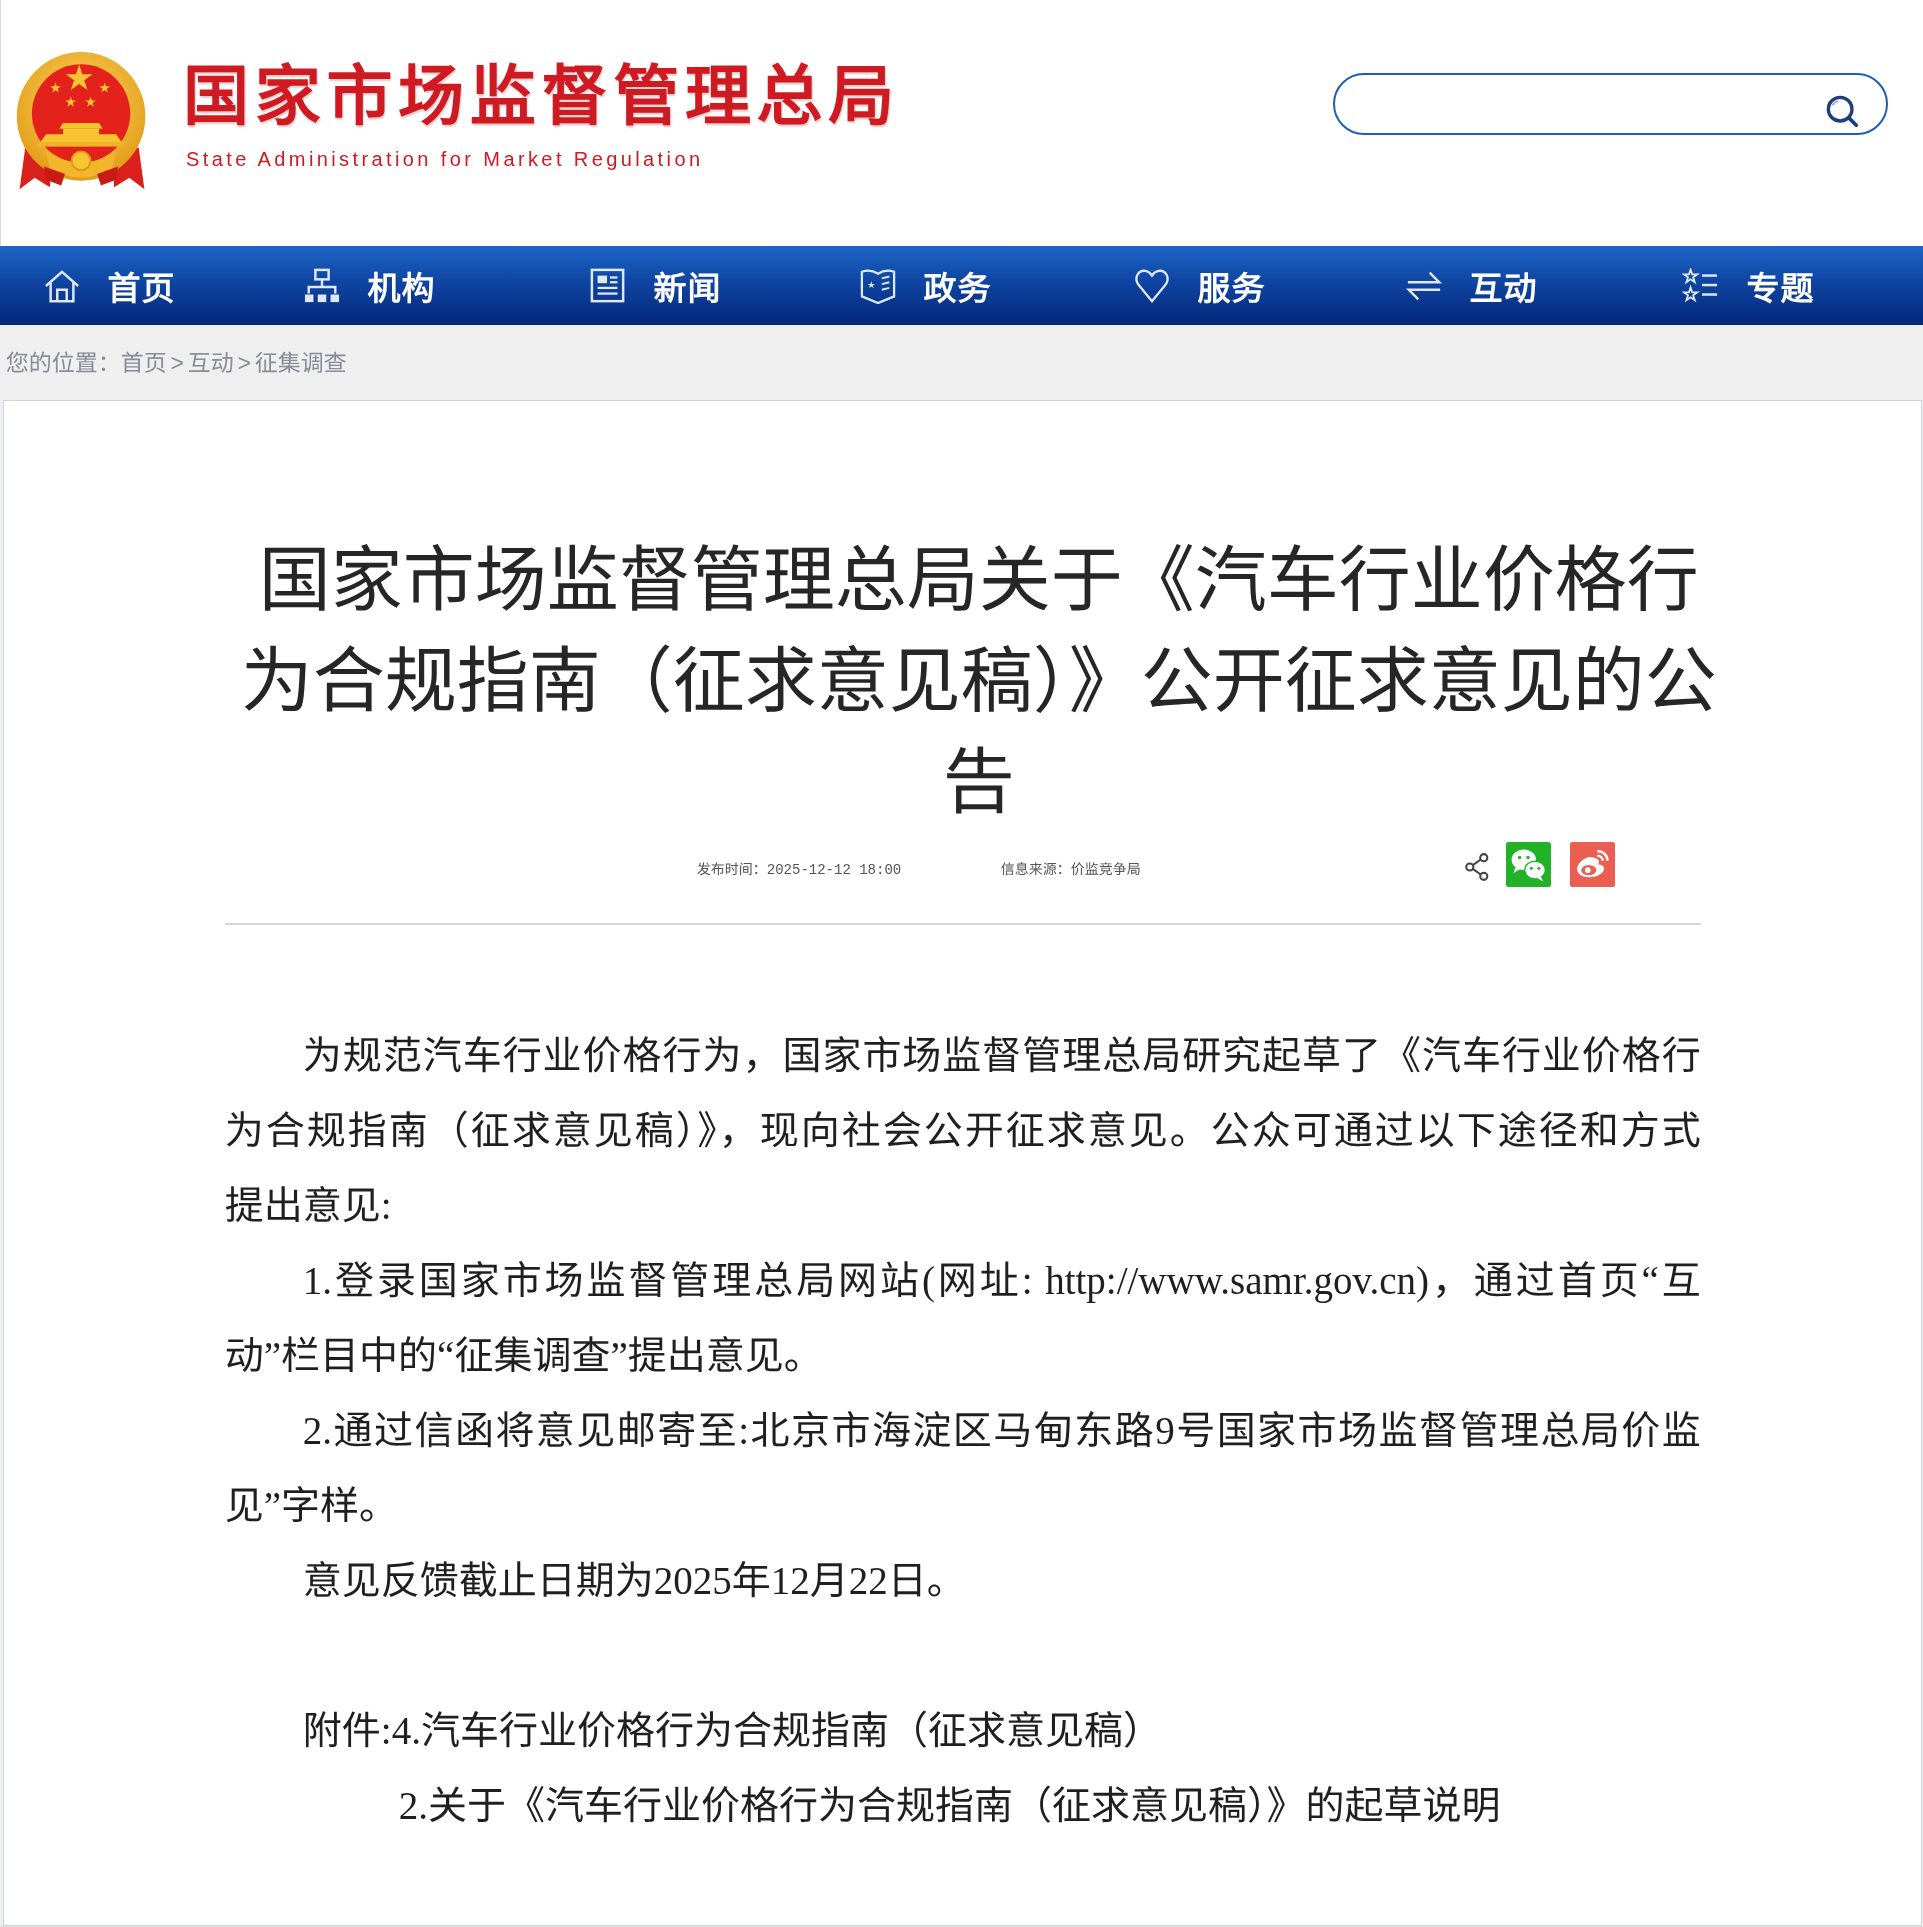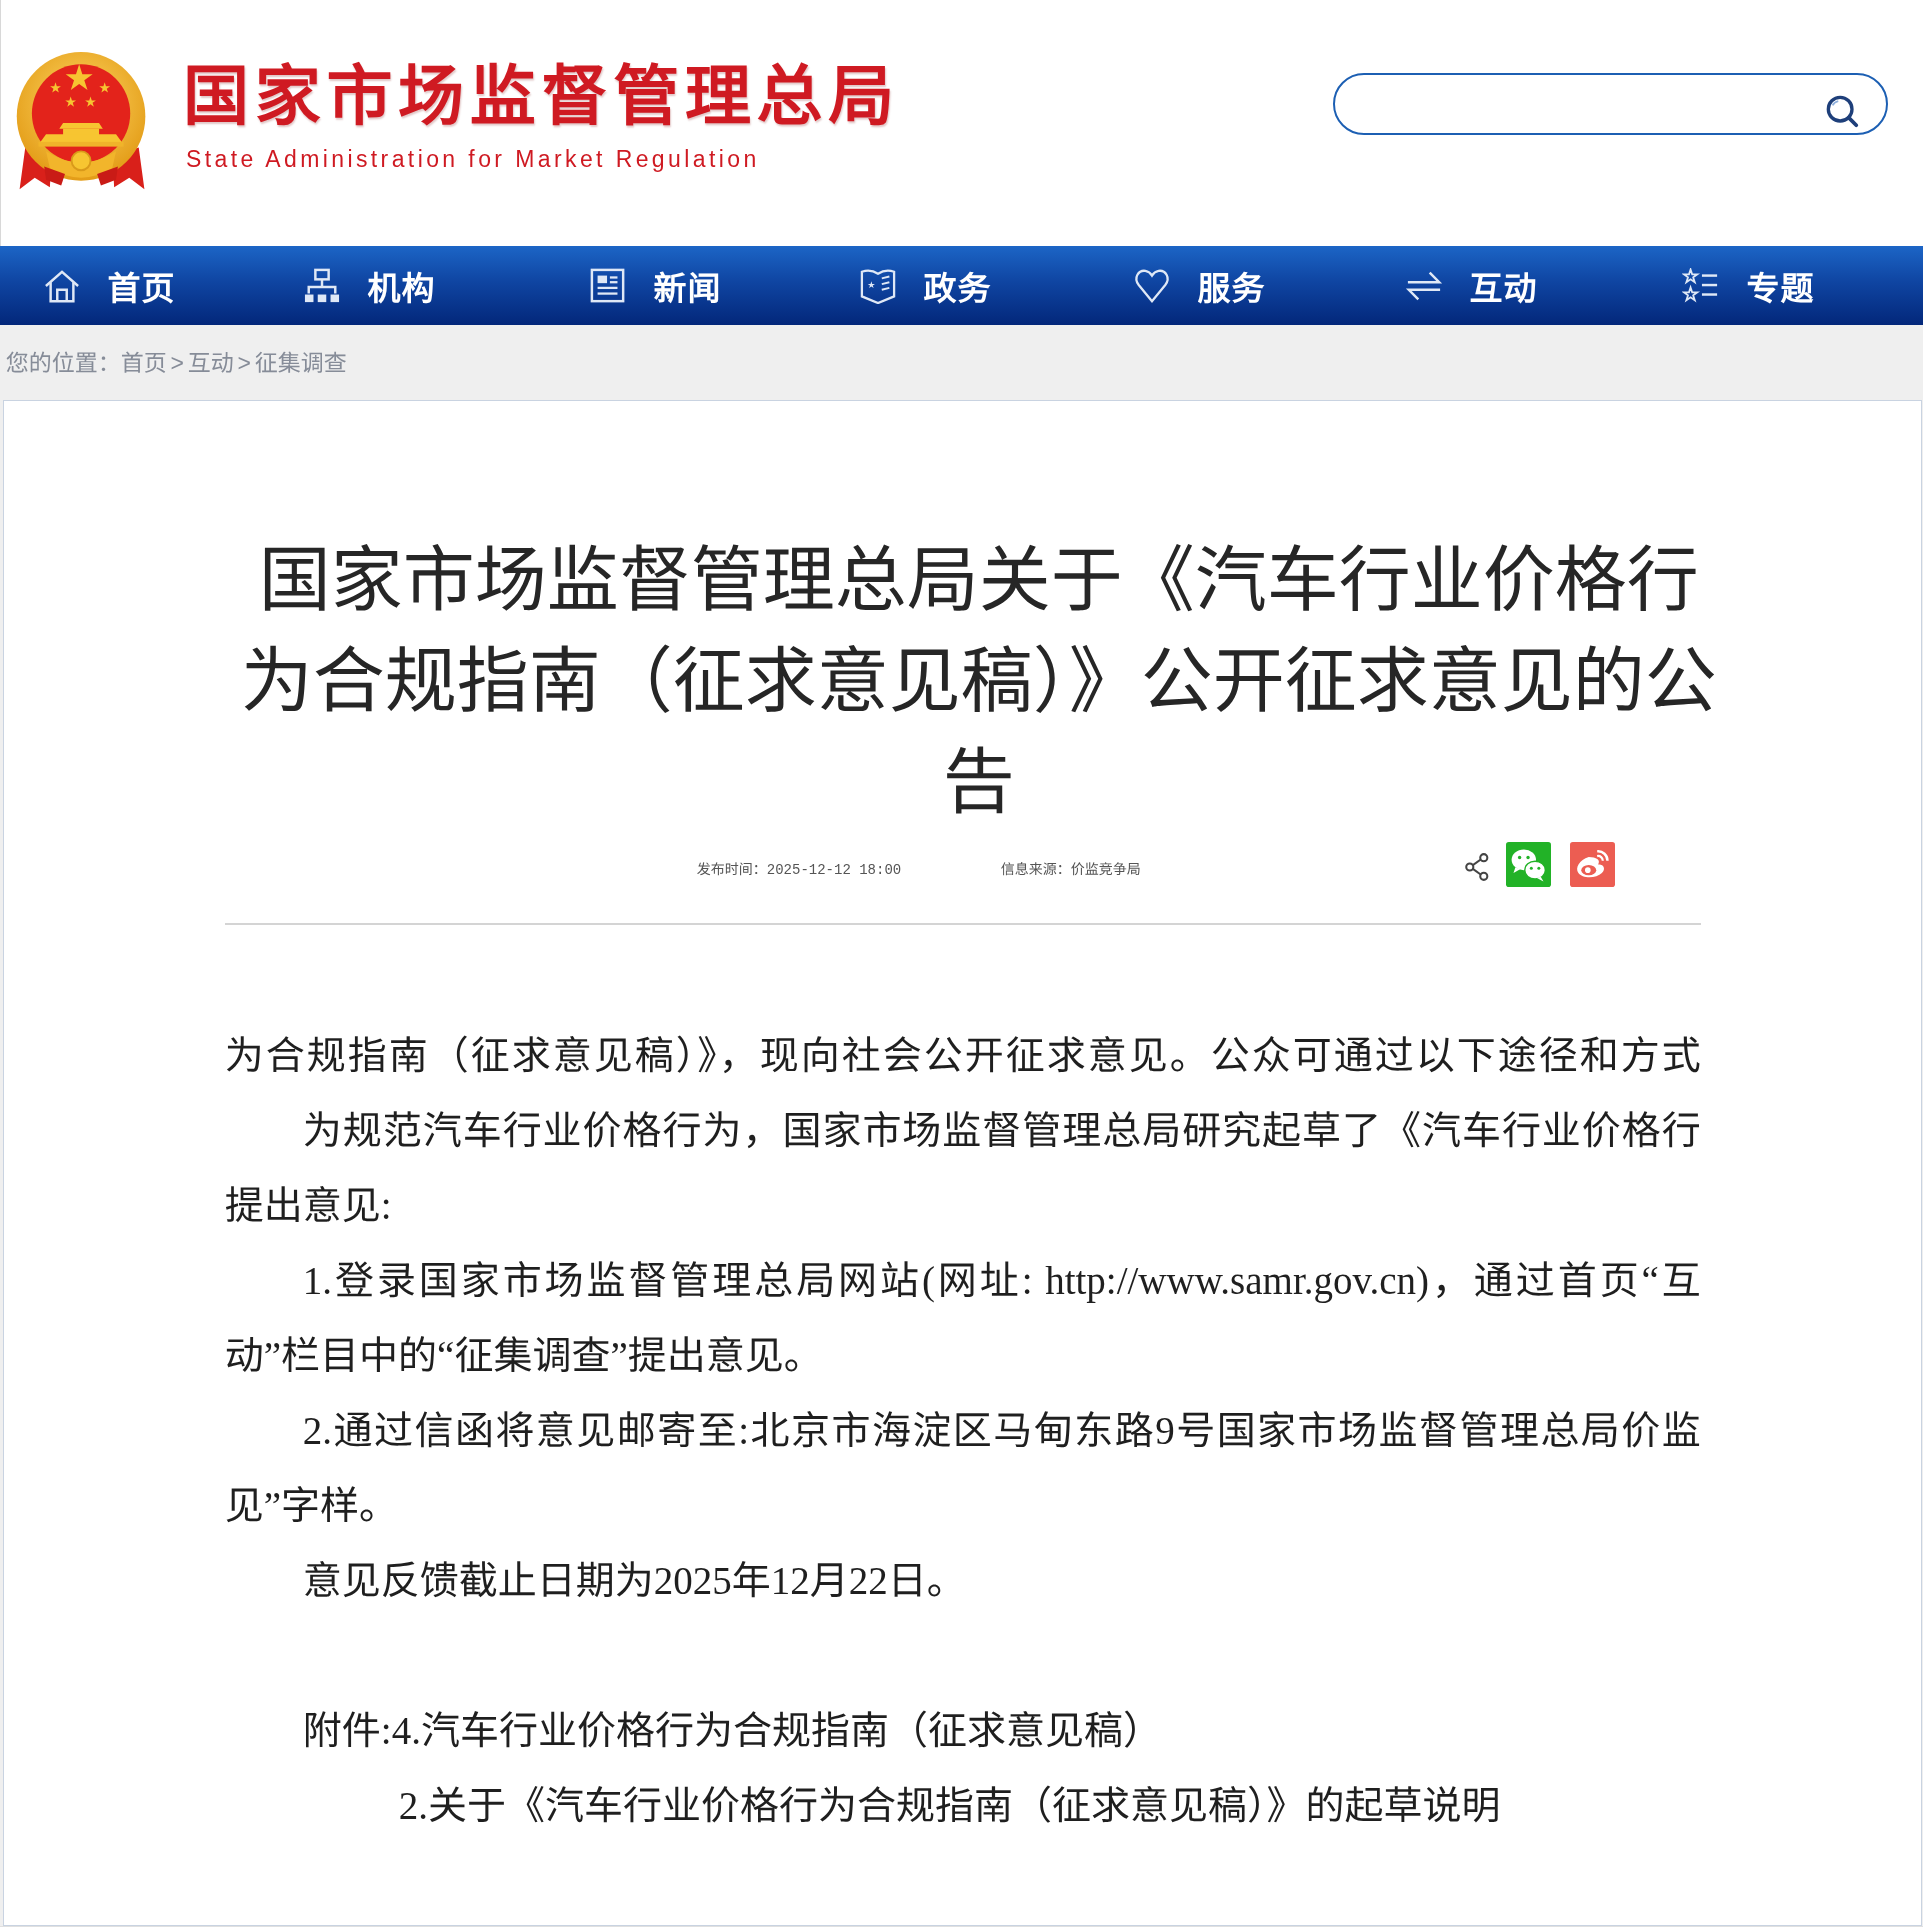--- a/index.html
+++ b/index.html
@@ -14,21 +14,21 @@
   }
   .emblem { position:absolute; left:11.4px; top:36px; width:140px; height:156px; }
   .logo-cn {
     position:absolute; left:182px; top:57px; white-space:nowrap;
     font-family:"DejaVu Sans", sans-serif; font-weight:bold;
     font-size:66px; line-height:79px; letter-spacing:5.7px; color:#cf1a22;
     text-shadow:0.9px 1.9px 1.9px rgba(120,0,0,0.22);
   }
   .logo-en {
     position:absolute; left:185px; top:142px; white-space:nowrap;
-    font-family:"Liberation Sans", sans-serif; font-size:23px; line-height:34px;
+    font-family:"Liberation Sans", sans-serif; font-size:20px; line-height:34px;
     letter-spacing:3.4px; color:#cf1a22;
   }
   .search {
     position:absolute; left:1332px; top:73px; width:555px; height:62px;
     border:2.8px solid #1c5fb3; border-radius:32px; box-sizing:border-box; background:#fff;
   }
   .search input {
     position:absolute; left:19px; top:0; width:454px; height:57px; border:0; outline:0;
     background:transparent; font-family:"Liberation Serif", serif; font-size:23px; color:#333;
   }
@@ -230,22 +230,22 @@
       <circle cx="19" cy="30" r="3" fill="#fff"></circle>
       <path d="M29 10 A10 10 0 0 1 40 20" fill="none" stroke="#fff" stroke-width="2.6"></path>
       <path d="M29 15 A5 5 0 0 1 35 20" fill="none" stroke="#fff" stroke-width="2.4"></path>
     </svg>
   </div>
 
   <div class="divider"></div>
 
   <div class="body-text">
     <div>
+      <div class="line j first">为规范汽车行业价格行为，国家市场监督管理总局研究起草了《汽车行业价格行</div>
       <div class="line j">为合规指南（征求意见稿）》，现向社会公开征求意见。公众可通过以下途径和方式</div>
-      <div class="line j first">为规范汽车行业价格行为，国家市场监督管理总局研究起草了《汽车行业价格行</div>
       <div class="line">提出意见:</div>
     </div>
     <div>
       <div class="line j first">1.登录国家市场监督管理总局网站(网址: http://www.samr.gov.cn)，通过首页“互</div>
       <div class="line">动”栏目中的“征集调查”提出意见。</div>
     </div>
     <div>
       <div class="line j first">2.通过信函将意见邮寄至:北京市海淀区马甸东路9号国家市场监督管理总局价监</div>
       <div class="line">见”字样。</div>
     </div>

